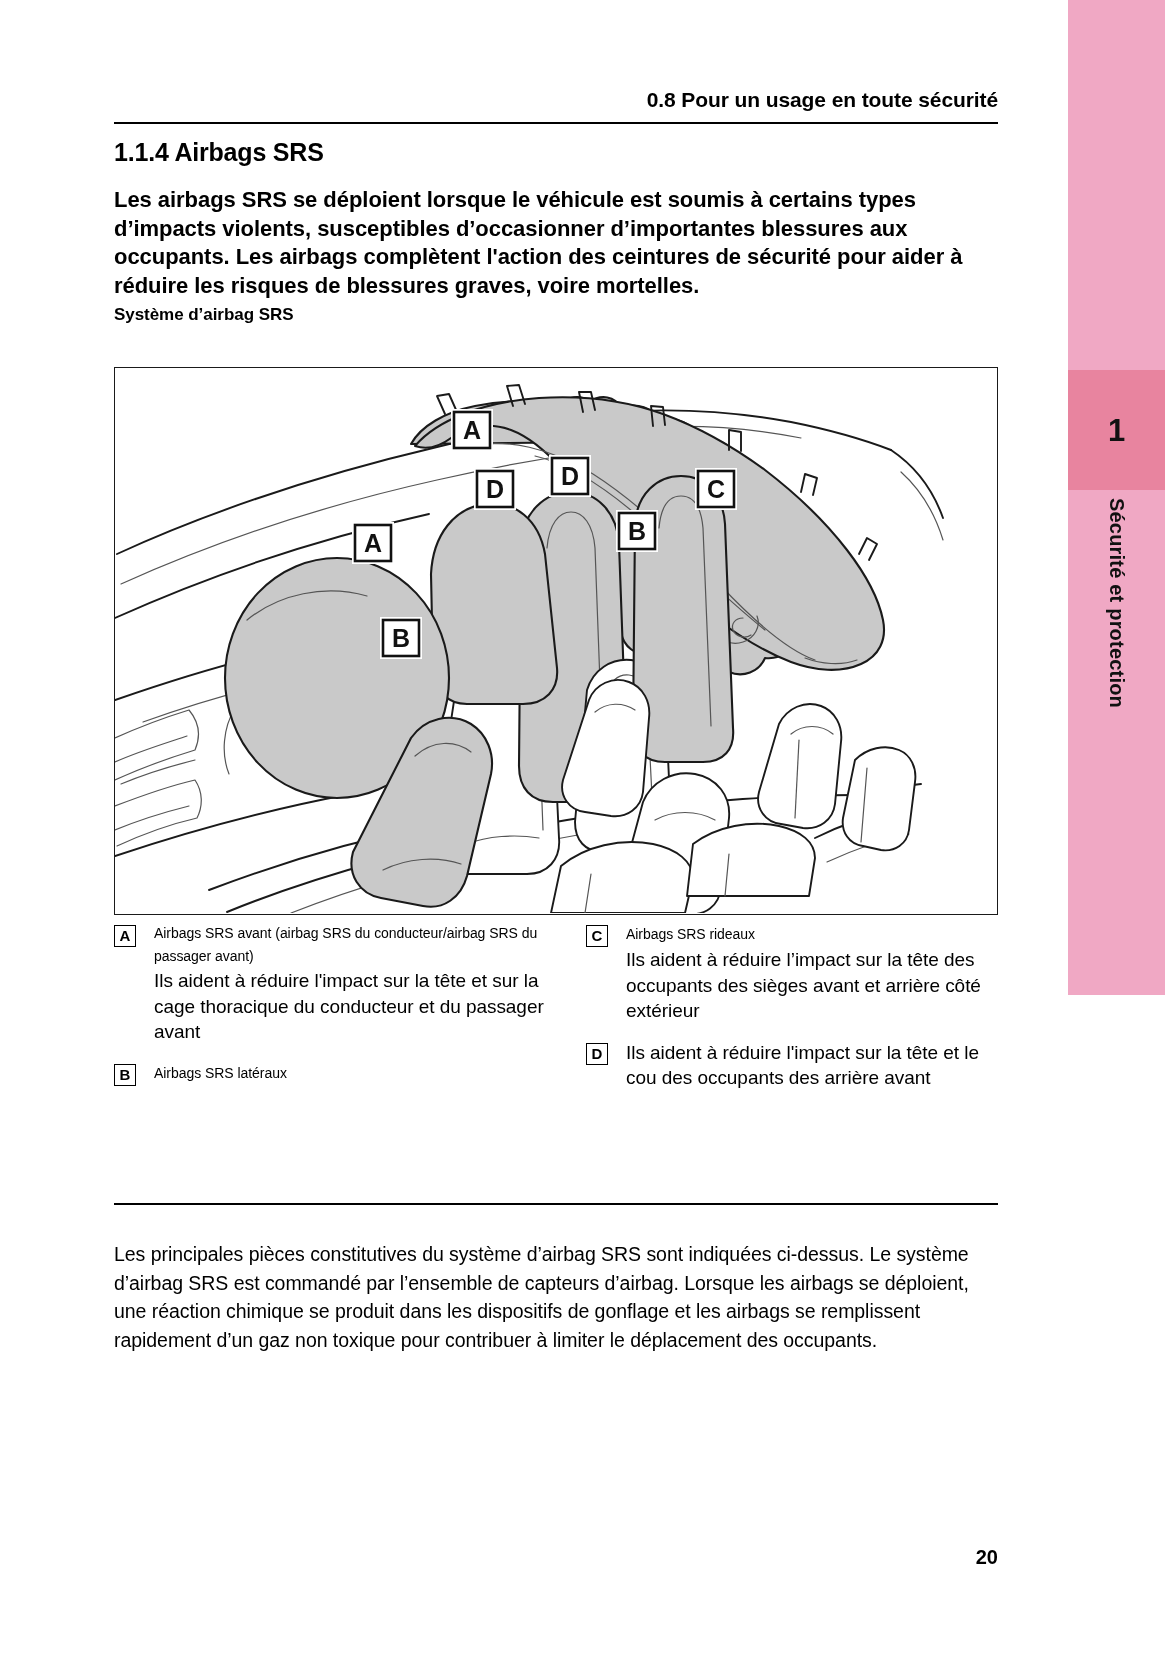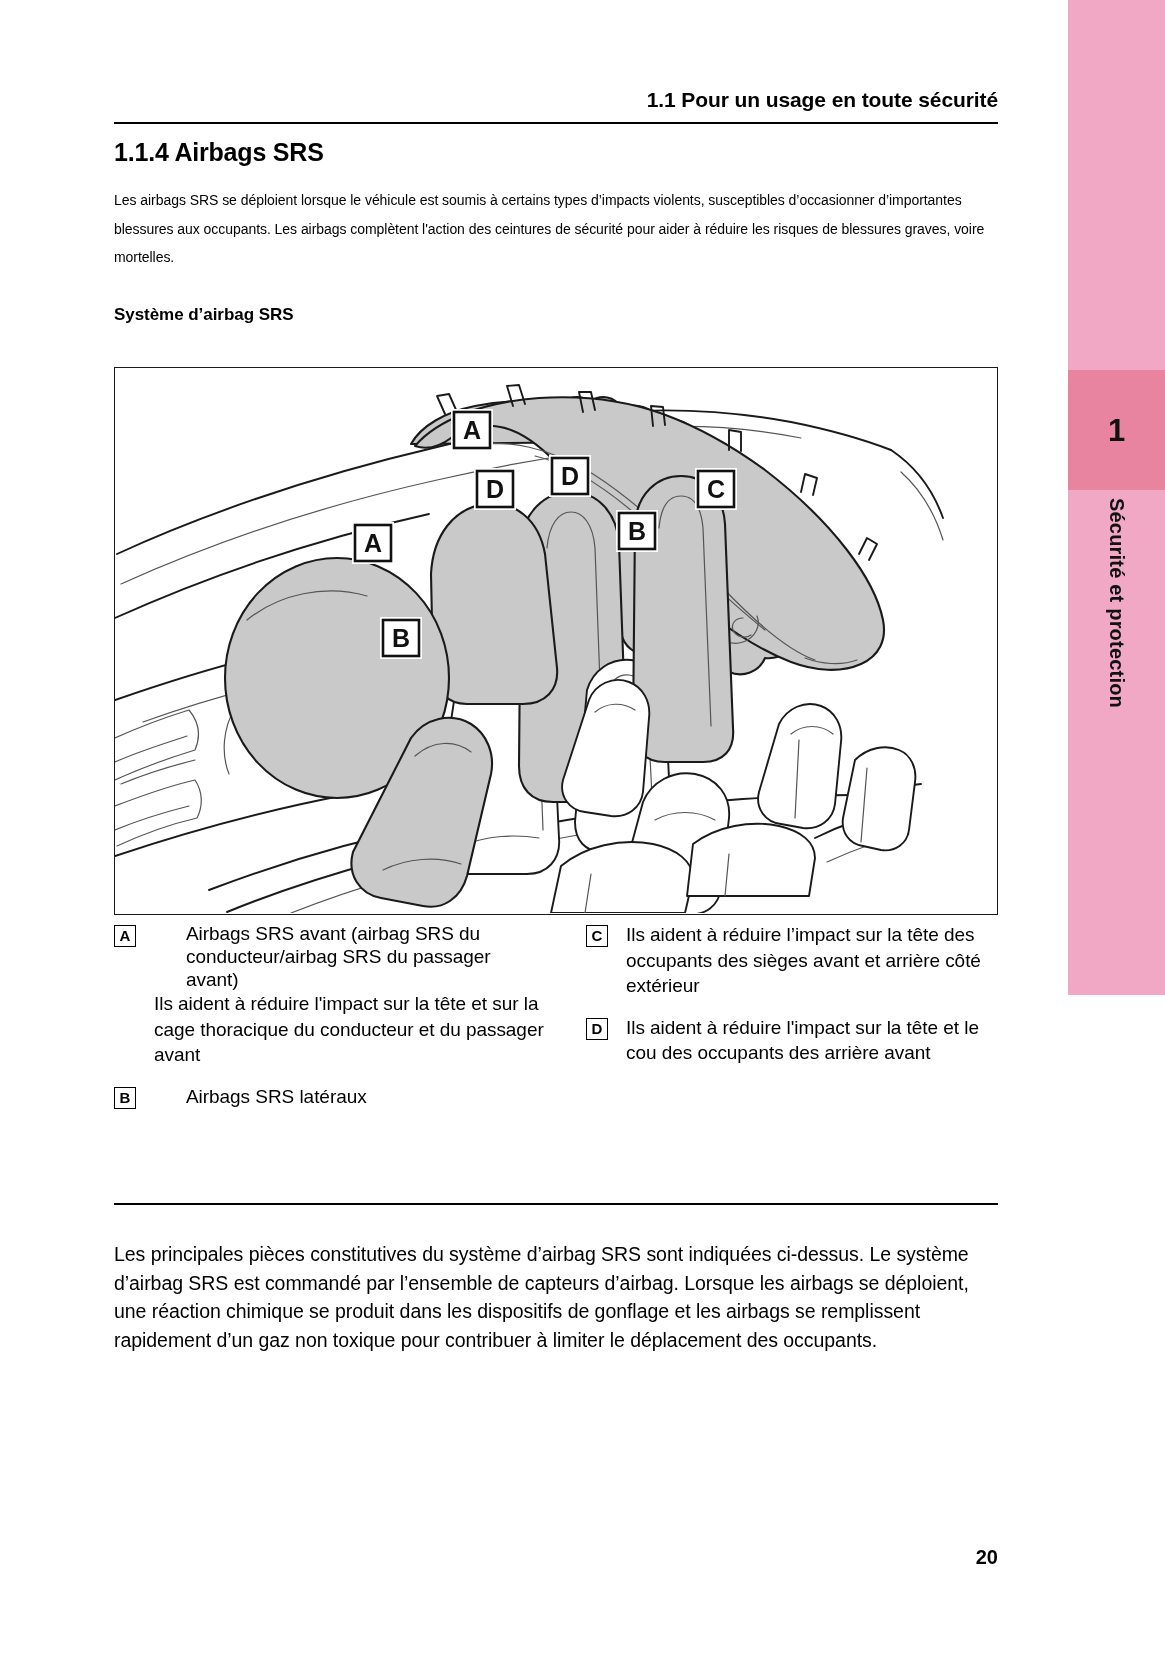--- a/index.html
+++ b/index.html
@@ -102,23 +102,24 @@
     font-size: 25px;
     font-weight: 700;
     letter-spacing: -0.2px;
   }
 
   .intro-para {
     position: absolute;
     left: 114px;
     top: 186px;
     width: 880px;
-    font-size: 14px;
+    font-size: 22px;
     line-height: 28.5px;
     letter-spacing: -0.05px;
+    font-weight: bold;
   }
 
   .subsection-title {
     position: absolute;
     left: 114px;
     top: 305px;
     font-size: 17px;
     font-weight: 700;
     letter-spacing: -0.05px;
   }
@@ -164,24 +165,23 @@
     height: 22px;
     border: 1.6px solid #000;
     box-sizing: border-box;
     font-size: 15px;
     font-weight: 700;
     line-height: 19px;
     text-align: center;
     background: #fff;
   }
   .legend-heading {
-    font-size: 19px;
+    font-size: 14px;
     line-height: 25px;
     letter-spacing: -0.05px;
-    margin-left: 32px;
   }
   .legend-desc {
     font-size: 19px;
     line-height: 25.5px;
     letter-spacing: -0.05px;
   }
   .legend-heading.tight { line-height: 23px; }
 
   .legend-rule {
     position: absolute;
@@ -220,21 +220,21 @@
     <div class="side-tab-number">1</div>
   </div>
   <div class="side-tab-label">
     <span>Sécurité et protection</span>
   </div>
 </div>
 
 <div class="page">
 
   <div class="header-row">
-    <span class="header-title">1.1  Pour un usage en toute sécurité</span>
+    <span class="header-title">0.8  Pour un usage en toute sécurité</span>
   </div>
   <div class="header-rule"></div>
 
   <div class="section-title">1.1.4  Airbags SRS</div>
 
   <div class="intro-para">Les airbags SRS se déploient lorsque le véhicule est soumis à certains types d’impacts violents, susceptibles d’occasionner d’importantes blessures aux occupants. Les airbags complètent l'action des ceintures de sécurité pour aider à réduire les risques de blessures graves, voire mortelles.</div>
 
   <div class="subsection-title">Système d’airbag SRS</div>
 
   <div class="figure-box">
@@ -630,20 +630,21 @@
       </div>
       <div class="legend-item">
         <div class="legend-marker">B</div>
         <div class="legend-heading">Airbags SRS latéraux</div>
       </div>
     </div>
 
     <div class="legend-col right">
       <div class="legend-item">
         <div class="legend-marker">C</div>
+        <div class="legend-heading">Airbags SRS rideaux</div>
         <div class="legend-desc">Ils aident à réduire l’impact sur la tête des occupants des sièges avant et arrière côté extérieur</div>
       </div>
       <div class="legend-item">
         <div class="legend-marker">D</div>
         <div class="legend-desc">Ils aident à réduire l'impact sur la tête et le cou des occupants des arrière avant</div>
       </div>
     </div>
 
   </div>
 

